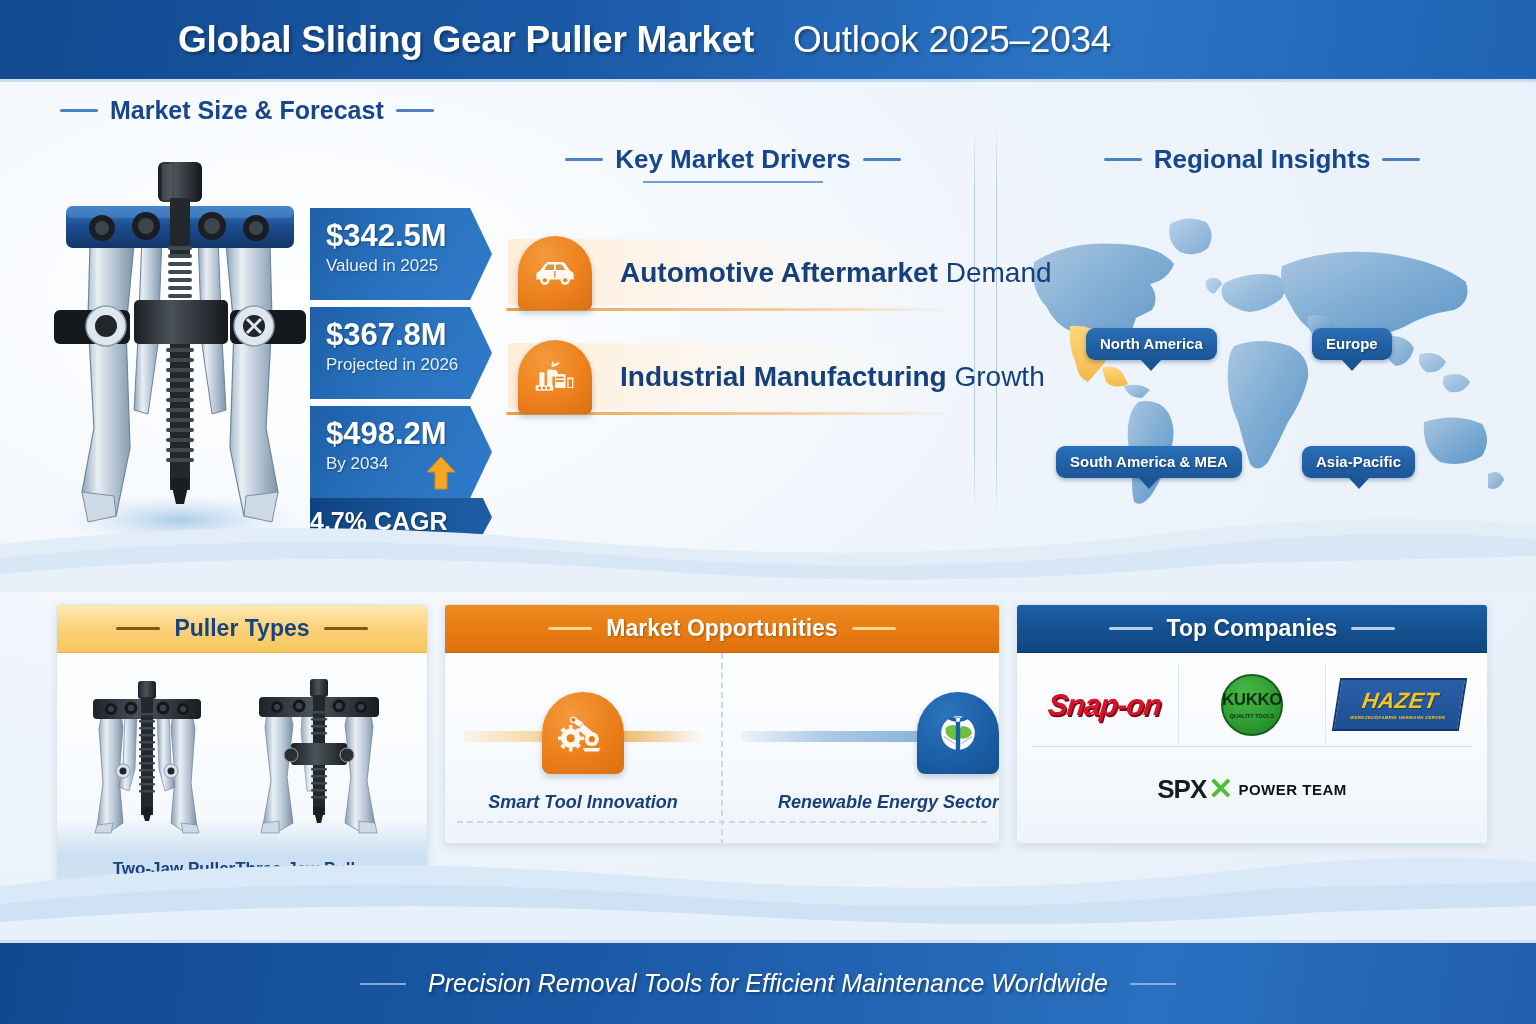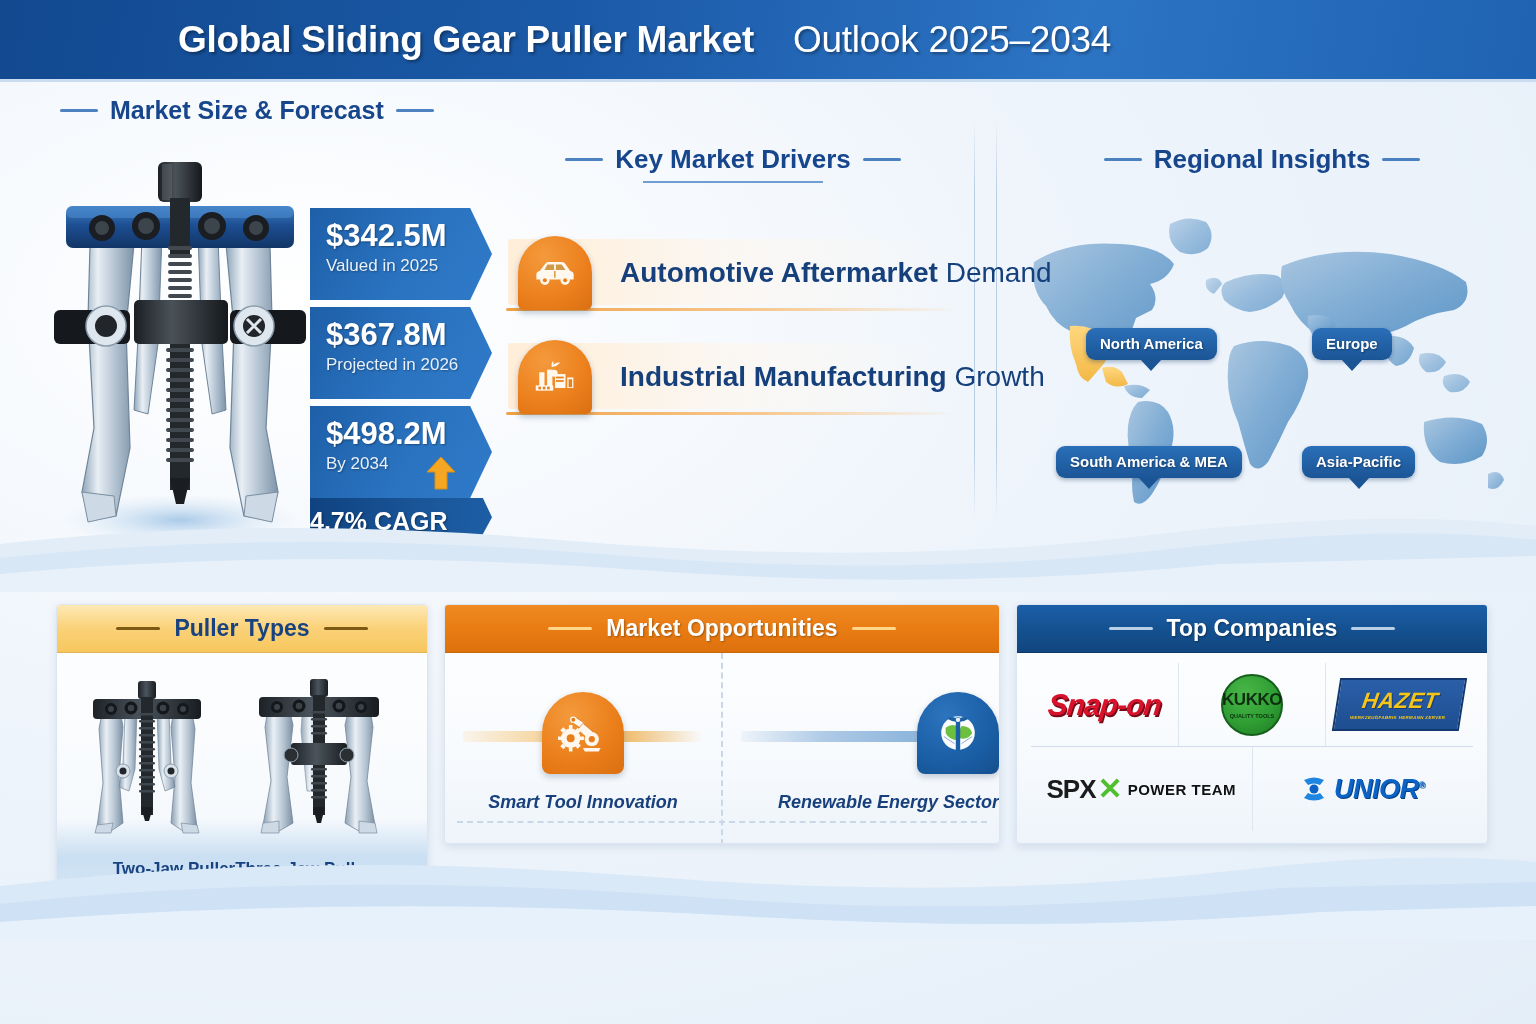--- a/index.html
+++ b/index.html
@@ -722,34 +722,29 @@
         </div>
       </div>
       <div class="logo-row r2">
         <div class="logo-cell">
           <div class="lg-spx">
             <span class="sp">SPX</span>
             <span class="xx">✕</span>
             <span class="pt">POWER TEAM</span>
           </div>
         </div>
-        <div class="logo-cell">
-          <div class="lg-unior">
-            <svg class="uic" viewBox="0 0 26 26">
-              <path d="M3 4 Q13 -1 23 4 L19 9 Q13 6 7 9 Z" fill="#1e86e0"></path>
-              <path d="M3 22 Q13 27 23 22 L19 17 Q13 20 7 17 Z" fill="#1e86e0"></path>
-              <circle cx="13" cy="13" r="4.5" fill="#0b63c6"></circle>
-            </svg>
-            <span class="ut"><span>UNIOR</span><span class="reg">®</span></span>
-          </div>
-        </div>
       </div>
     </div>
   </div>
 
   <svg class="wave-bottom" viewBox="0 0 1536 120" preserveAspectRatio="none">
     <path d="M0 66 Q300 30 640 56 Q960 82 1240 50 Q1410 30 1536 42 L1536 120 L0 120 Z" fill="#dae9f7"></path>
     <path d="M0 84 Q320 50 680 76 Q990 100 1280 68 L1536 62 L1536 120 L0 120 Z" fill="#cadff4" opacity="0.8"></path>
     <path d="M0 102 Q360 74 740 96 Q1040 114 1320 92 L1536 86 L1536 120 L0 120 Z" fill="#eaf3fc" opacity="0.9"></path>
   </svg>
 
+  <div class="footer">
+    <span class="fdash"></span>
+    <span class="ftxt">Precision Removal Tools for Efficient Maintenance Worldwide</span>
+    <span class="fdash"></span>
+  </div>
 
 </div>
 
 </body></html>

